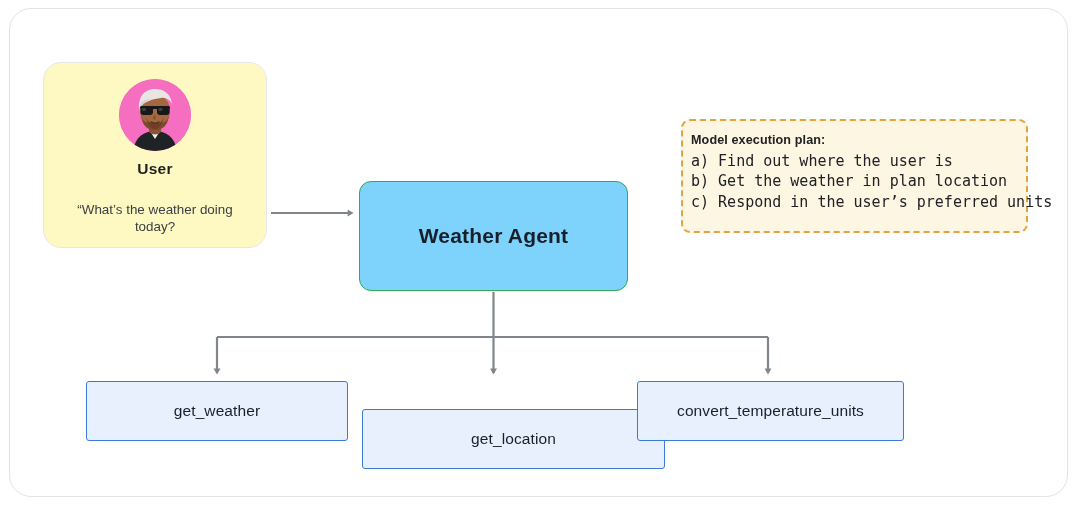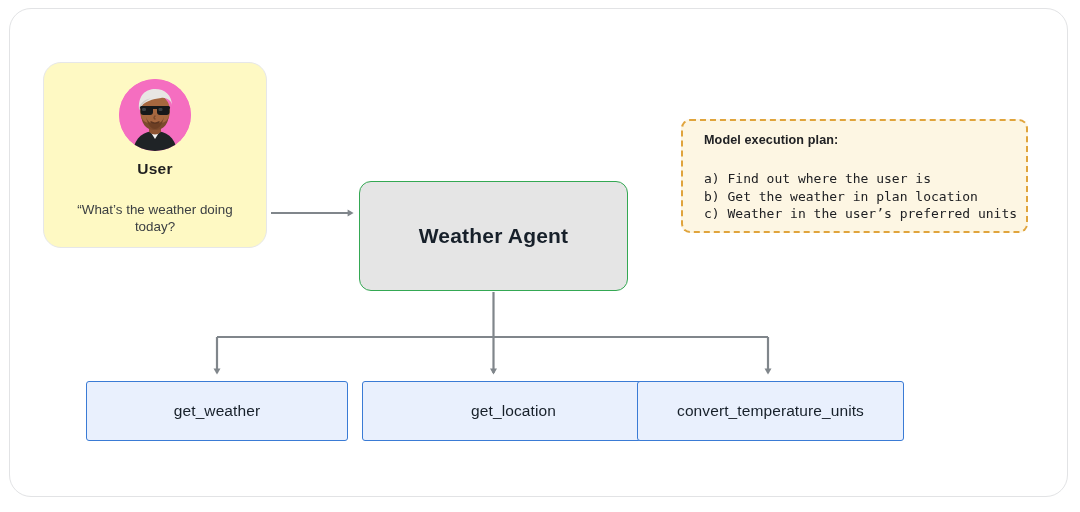--- a/index.html
+++ b/index.html
@@ -76,21 +76,21 @@
   }
 
   
   .agent-box {
     position: absolute;
     left: 359px;
     top: 181px;
     width: 269px;
     height: 110px;
     box-sizing: border-box;
-    background: #e5e5e5;
+    background: #7dd3fc;
     border: 1.6px solid #34a853;
     border-radius: 12px;
     display: flex;
     align-items: center;
     justify-content: center;
   }
   .agent-label {
     font-size: 21px;
     font-weight: bold;
     color: #17202a;
@@ -101,32 +101,32 @@
   .plan-box {
     position: absolute;
     left: 681px;
     top: 119px;
     width: 347px;
     height: 114px;
     box-sizing: border-box;
     background: #fdf6e3;
     border: 2px dashed #e0a43c;
     border-radius: 9px;
-    padding: 12px 14px 0 21px;
+    padding: 12px 14px 0 8px;
   }
   .plan-title {
     font-size: 12.6px;
     font-weight: bold;
     color: #202124;
     letter-spacing: .1px;
   }
   .plan-steps {
-    margin-top: 23px;
+    margin-top: 4px;
     font-family: "DejaVu Sans Mono", monospace;
-    font-size: 13px;
+    font-size: 15px;
     line-height: 1.36;
     color: #202124;
   }
   .plan-step { white-space: pre; }
 
   
   .tool-box {
     position: absolute;
     top: 381px;
     height: 60px;
@@ -137,21 +137,21 @@
     display: flex;
     align-items: center;
     justify-content: center;
   }
   .tool-label {
     font-size: 15.5px;
     color: #17202a;
     letter-spacing: .1px;
   }
   #tool-0 { left: 86px;  width: 262px; }
-  #tool-1 { left: 362px; width: 303px; }
+  #tool-1 { left: 362px; width: 303px; margin-top: 28px; }
   #tool-2 { left: 637px; width: 267px; }
 
   
   .connectors {
     position: absolute;
     left: 0; top: 0;
     width: 1080px;
     height: 512px;
     pointer-events: none;
   }
@@ -221,21 +221,21 @@
 
   <div class="agent-box">
     <span class="agent-label">Weather Agent</span>
   </div>
 
   <div class="plan-box">
     <div class="plan-title">Model execution plan:</div>
     <div class="plan-steps">
       <div class="plan-step">a) Find out where the user is</div>
       <div class="plan-step">b) Get the weather in plan location</div>
-      <div class="plan-step">c) Weather in the user’s preferred units</div>
+      <div class="plan-step">c) Respond in the user’s preferred units</div>
     </div>
   </div>
 
   <div class="tool-box" id="tool-0">
     <span class="tool-label">get_weather</span>
   </div>
   <div class="tool-box" id="tool-1">
     <span class="tool-label">get_location</span>
   </div>
   <div class="tool-box" id="tool-2">

